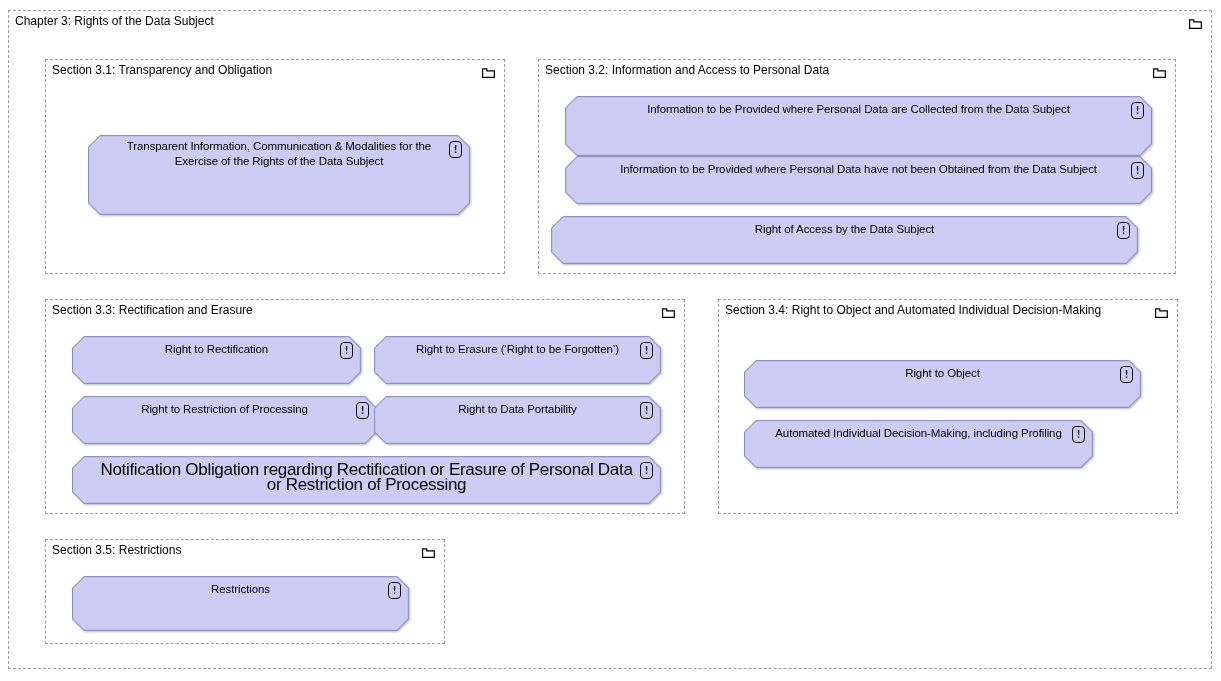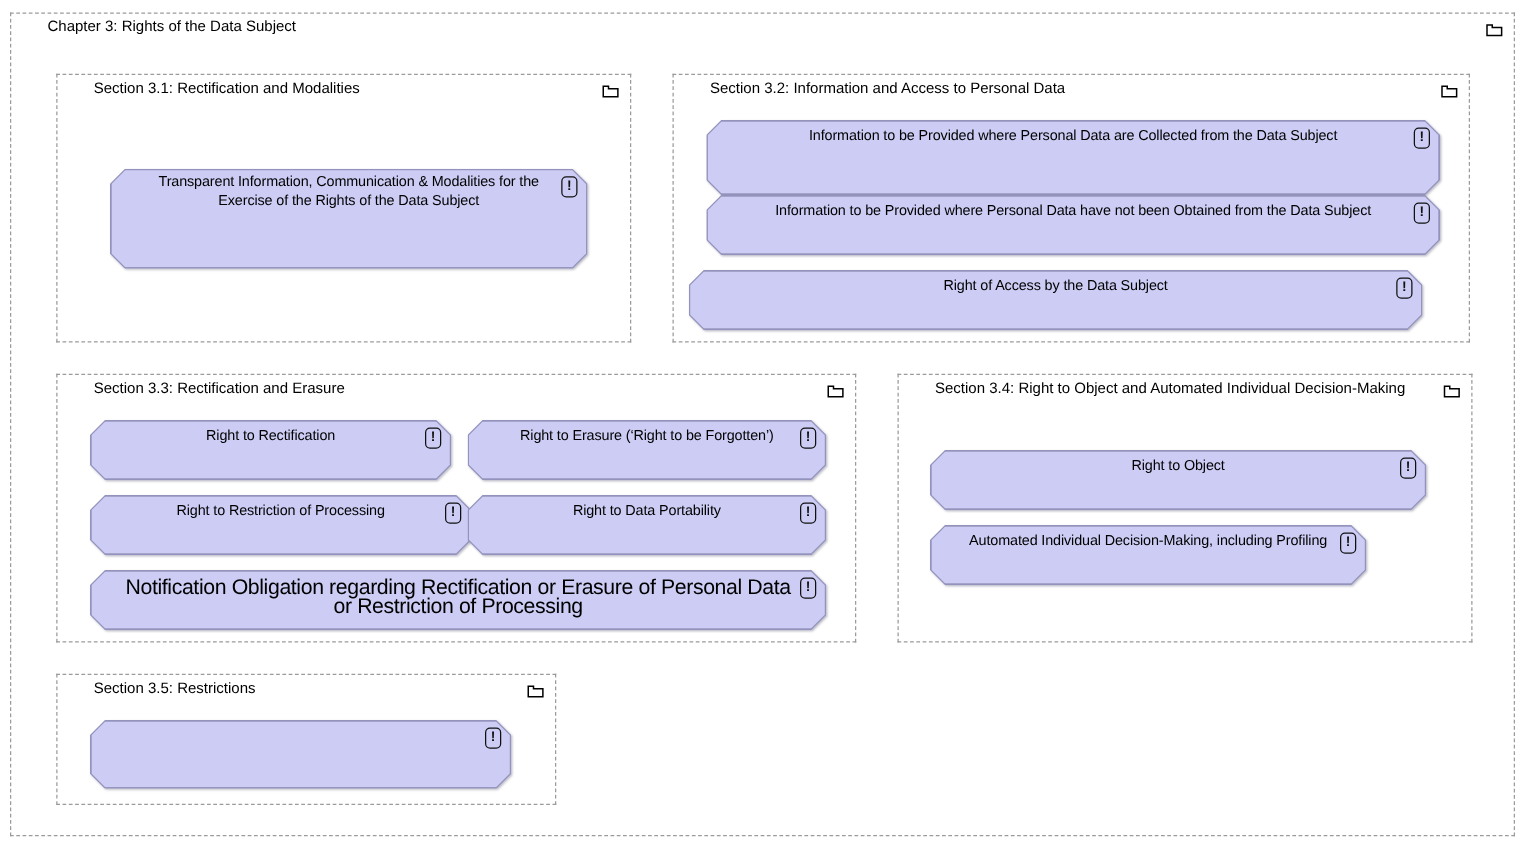--- a/index.html
+++ b/index.html
@@ -18,21 +18,20 @@
     border: 1px dashed var(--group-dash, #9b9b9b);
     background: transparent;
   }
   .group-title {
     position: absolute;
     top: 3px; left: 6px; right: 26px;
     font-size: 12px;
     line-height: 15px;
     white-space: nowrap;
     overflow: hidden;
-    margin-left: 23px;
   }
   .folder-icon {
     position: absolute;
     top: 6px; right: 8px;
     width: 15px; height: 13px;
   }
   .folder-icon svg { display: block; }
 
   
   .req {
@@ -83,21 +82,21 @@
 
   <div class="group" style="left:8px; top:10px; width:1204px; height:659px;">
     <div class="group-title">Chapter 3: Rights of the Data Subject</div>
     <span class="folder-icon">
   <svg width="15" height="13" viewBox="0 0 15 13" fill="none" stroke="#000" stroke-width="1.2">
     <path d="M1.6 11.4 V2.9 h4.2 v2 h7.5 v6.5 z"></path>
   </svg>
 </span>
 
     <div class="group" style="left:36px; top:48px; width:460px; height:215px;">
-      <div class="group-title">Section 3.1: Rectification and Modalities</div>
+      <div class="group-title">Section 3.1: Transparency and Obligation</div>
       <span class="folder-icon">
   <svg width="15" height="13" viewBox="0 0 15 13" fill="none" stroke="#000" stroke-width="1.2">
     <path d="M1.6 11.4 V2.9 h4.2 v2 h7.5 v6.5 z"></path>
   </svg>
 </span>
       <div class="req" style="left:42px; top:75px; width:382px; height:80px;">
         <div class="req-border"></div>
         <div class="req-fill"></div>
         <div class="req-label two-line">Transparent Information, Communication &amp; Modalities for the Exercise of the Rights of the Data Subject</div>
         <span class="req-icon">!</span>
@@ -194,18 +193,19 @@
     <div class="group" style="left:36px; top:528px; width:400px; height:105px;">
       <div class="group-title">Section 3.5: Restrictions</div>
       <span class="folder-icon">
   <svg width="15" height="13" viewBox="0 0 15 13" fill="none" stroke="#000" stroke-width="1.2">
     <path d="M1.6 11.4 V2.9 h4.2 v2 h7.5 v6.5 z"></path>
   </svg>
 </span>
       <div class="req" style="left:26px; top:36px; width:337px; height:55px;">
         <div class="req-border"></div>
         <div class="req-fill"></div>
+        <div class="req-label">Restrictions</div>
         <span class="req-icon">!</span>
       </div>
     </div>
 
   </div>
 </div>
 
 </body></html>

